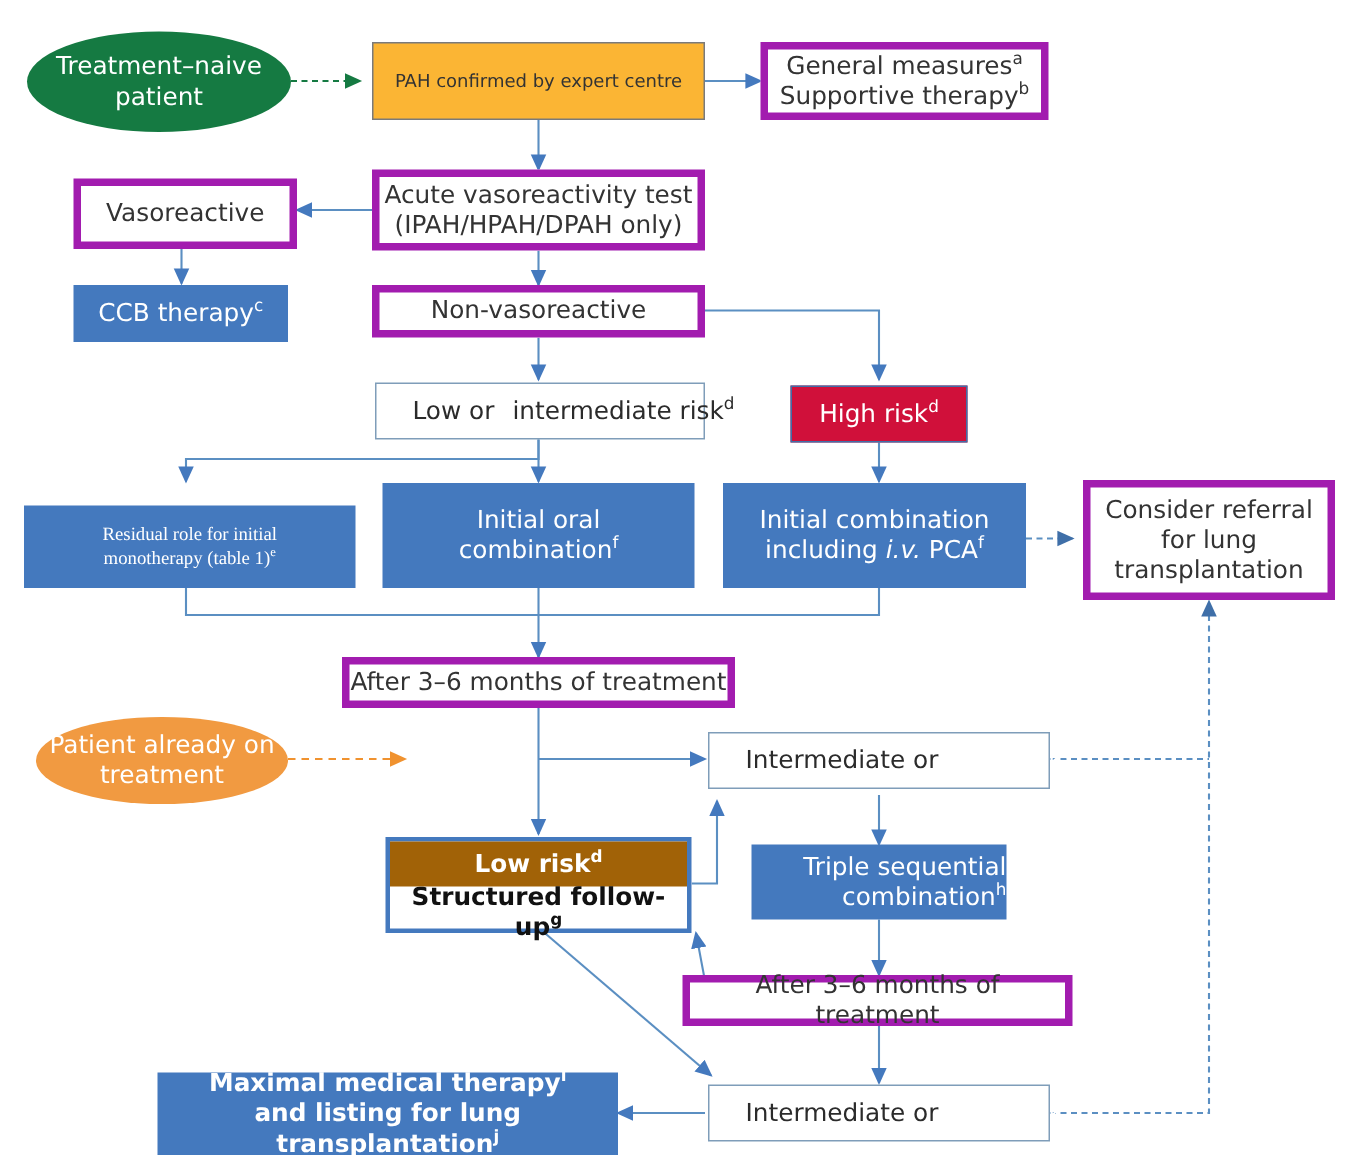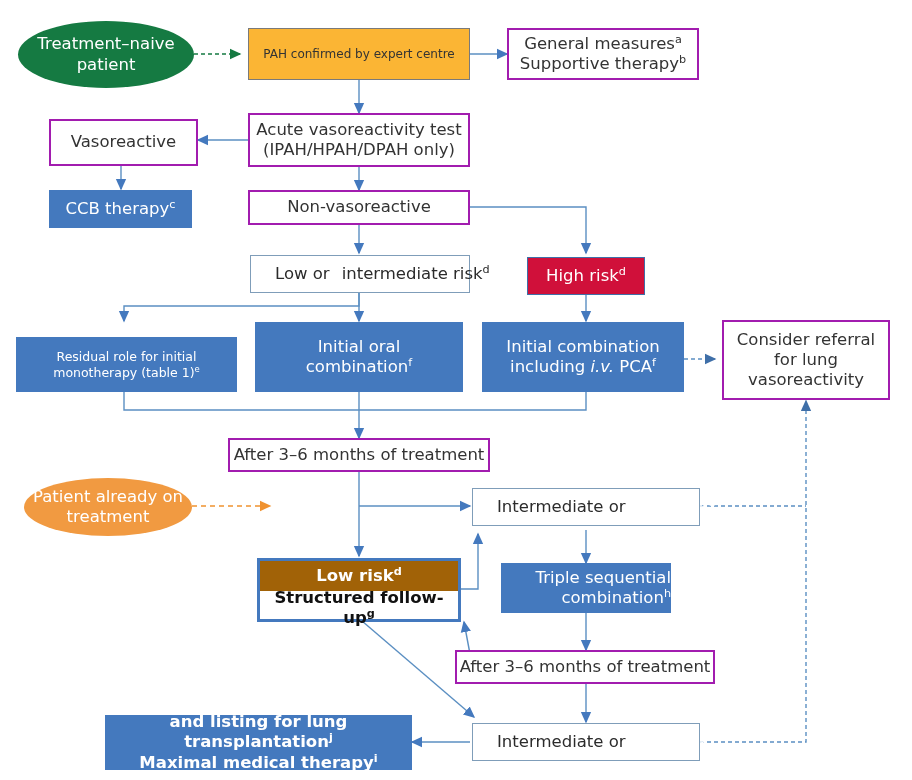--- a/index.html
+++ b/index.html
@@ -34,21 +34,21 @@
   .ellipse{
     border-radius:50%;
     color:#ffffff;
     font-size:16.5px;
   }
   .ellipse.green{ background:#157A42; }
   .ellipse.orange{ background:#F19A41; }
 
   .plain{
     background:#ffffff;
-    border:2px solid #a21caf;
+    border:5px solid #a21caf;
     color:#333333;
     font-size:16.5px;
   }
   .orangebox{
     background:#FBB534;
     border:1px solid #7A7A7A;
     color:#333333;
     font-size:12px;
   }
   .bluebox{
@@ -229,39 +229,39 @@
     </div>
     <div class="riskseg seg-yellow" style="flex:1;">
       <span><span>intermediate risk</span><sup>d</sup></span>
     </div>
   </div>
 
   <div class="node redbox" style="left:527px; top:257px; width:118px; height:38px;">
     <span><span>High risk</span><sup>d</sup></span>
   </div>
 
-  <div class="node bluebox small" style="left:16px; top:337px; width:221px; height:55px; flex-direction:column;">
+  <div class="node bluebox small" style="left:16px; top:337px; width:221px; height:55px; flex-direction:column;font-family:Liberation Serif, serif;">
     <div>Residual role for initial</div>
     <div><span>monotherapy (table 1)</span><sup>e</sup></div>
   </div>
 
   <div class="node bluebox" style="left:255px; top:322px; width:208px; height:70px; flex-direction:column;">
     <div>Initial oral</div>
     <div><span>combination</span><sup>f</sup></div>
   </div>
 
   <div class="node bluebox" style="left:482px; top:322px; width:202px; height:70px; flex-direction:column;">
     <div>Initial combination</div>
     <div class="nw"><span>including </span><span class="it">i.v.</span><span> PCA</span><sup>f</sup></div>
   </div>
 
   <div class="node plain" style="left:722px; top:320px; width:168px; height:80px; flex-direction:column;">
     <div>Consider referral</div>
     <div>for lung</div>
-    <div>vasoreactivity</div>
+    <div>transplantation</div>
   </div>
 
   <div class="node plain" style="left:228px; top:438px; width:262px; height:34px;">
     <span>After 3–6 months of treatment</span>
   </div>
 
   <div class="node ellipse orange" style="left:24px; top:478px; width:168px; height:58px;">
     <span>Patient already on treatment</span>
   </div>
 
@@ -295,17 +295,17 @@
   <div class="node riskbox" style="left:472px; top:723px; width:228px; height:38px;">
     <div class="riskseg seg-yellow" style="width:135px;">
       <span>Intermediate or</span>
     </div>
     <div class="riskseg seg-red" style="flex:1;">
       <span><span>high risk</span><sup>d</sup></span>
     </div>
   </div>
 
   <div class="node bluebox" style="left:105px; top:715px; width:307px; height:55px; flex-direction:column; font-weight:bold;">
+    <div><span>Maximal medical therapy</span><sup>i</sup></div>
     <div><span>and listing for lung transplantation</span><sup>j</sup></div>
-    <div><span>Maximal medical therapy</span><sup>i</sup></div>
   </div>
 
 </div>
 
 </body></html>

